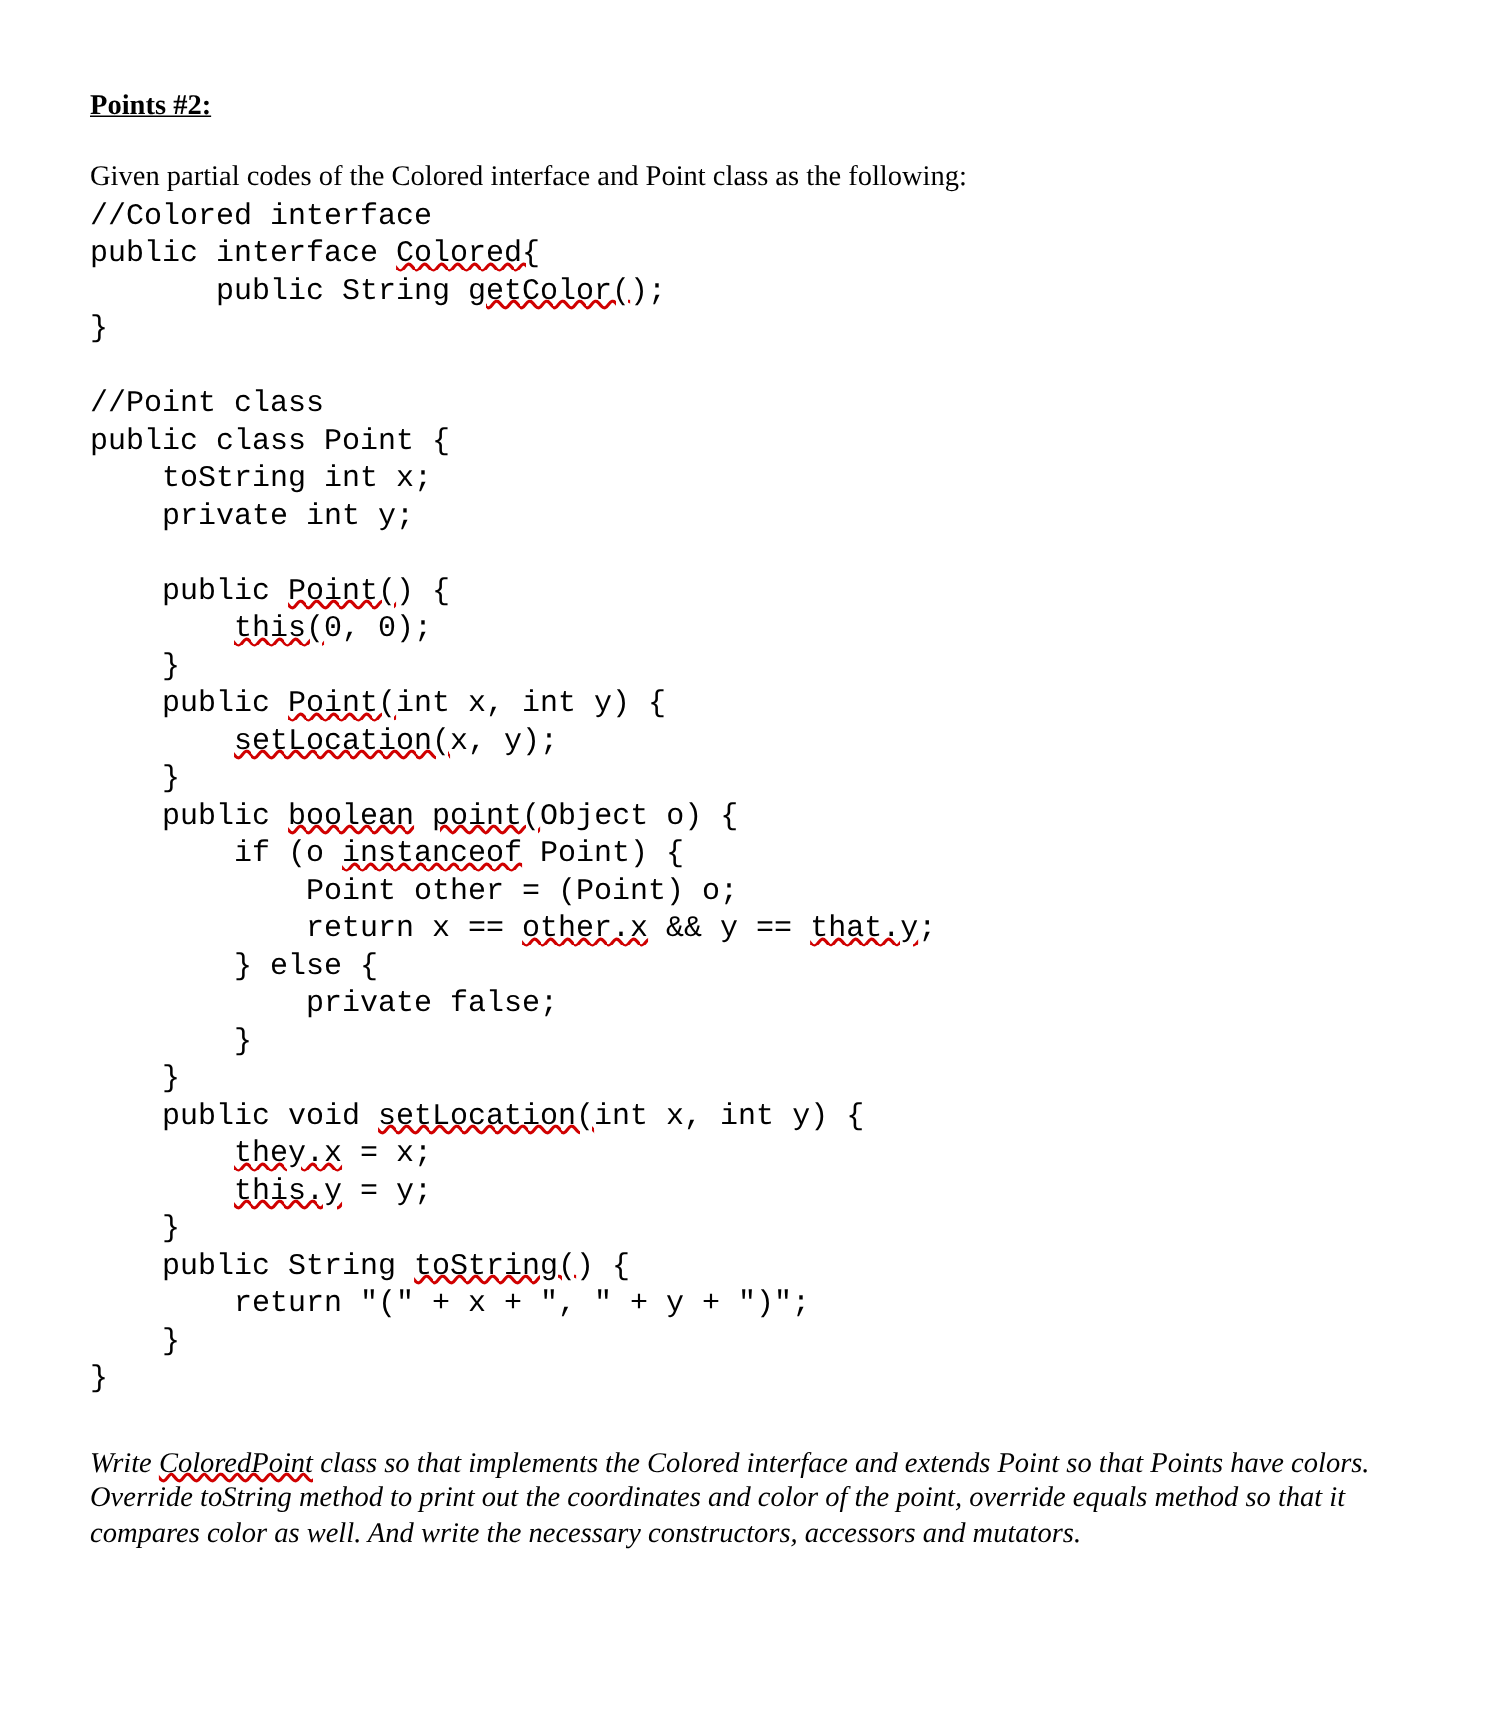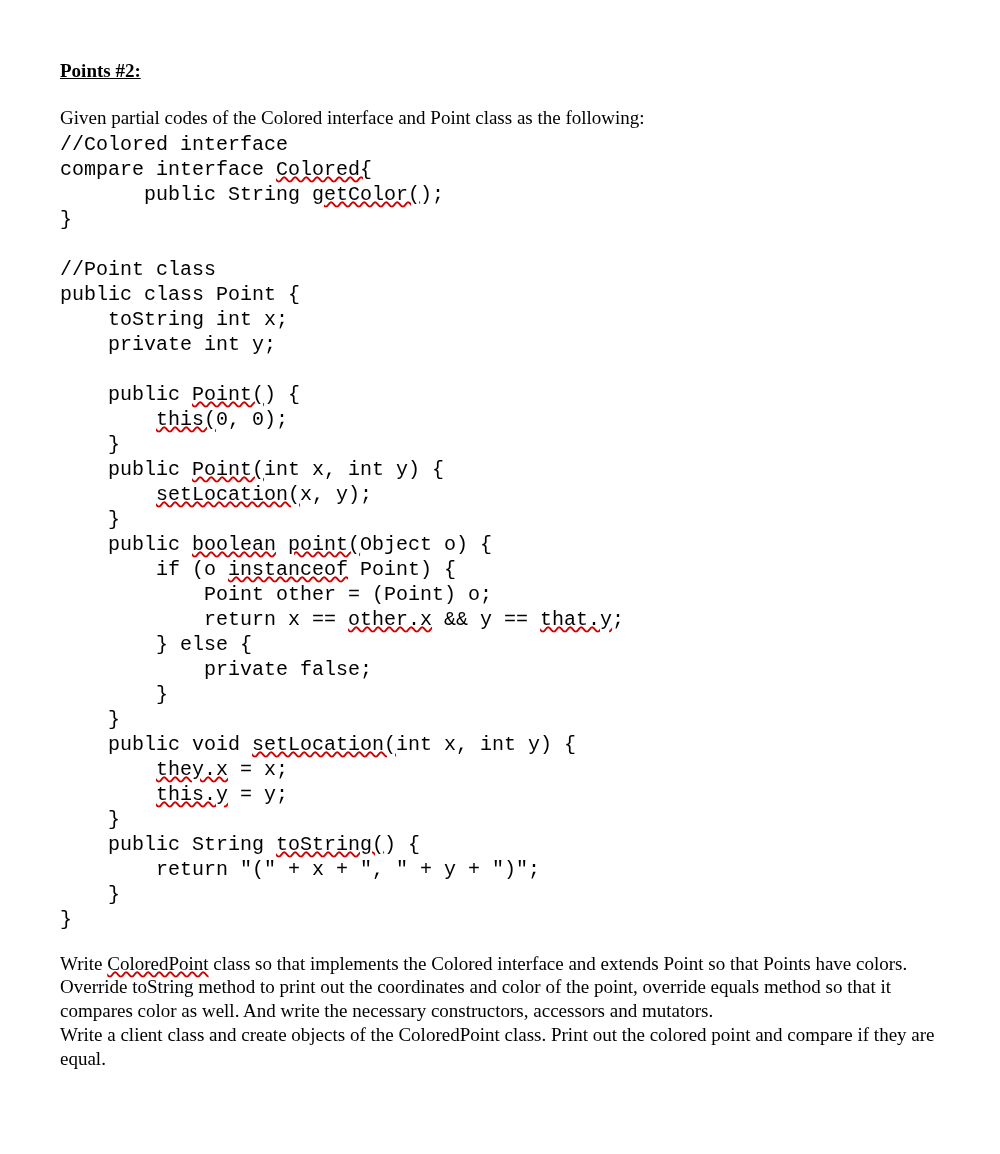--- a/index.html
+++ b/index.html
@@ -27,33 +27,34 @@
     white-space: pre;
     line-height: 1.25;
   }
   .squig {
     text-decoration-line: underline;
     text-decoration-style: wavy;
     text-decoration-color: #d00000;
     text-decoration-thickness: 1.5px;
   }
   .outro {
-    margin-top: 20px;
+    margin-top: 32px;
     line-height: 1.25;
+    font-style: italic;
   }
 </style>
 </head>
 <body>
 
 <div class="heading">Points #2:</div>
 
 <div class="intro">Given partial codes of the Colored interface and Point class as the following:</div>
 
 <div class="code-block"><span>//Colored interface</span>
-<span>compare interface </span><span class="squig">Colored{</span>
+<span>public interface </span><span class="squig">Colored{</span>
 <span>       public String </span><span class="squig">getColor(</span><span>);</span>
 <span>}</span>
 <span></span>
 <span>//Point class</span>
 <span>public class Point {</span>
 <span>    toString int x;</span>
 <span>    private int y;</span>
 <span></span>
 <span>    public </span><span class="squig">Point(</span><span>) {</span>
 <span>        </span><span class="squig">this(</span><span>0, 0);</span>
@@ -75,14 +76,13 @@
 <span>    }</span>
 <span>    public String </span><span class="squig">toString(</span><span>) {</span>
 <span>        return "(" + x + ", " + y + ")";</span>
 <span>    }</span>
 <span>}</span></div>
 
 <div class="outro">
   <div>
     <span>Write </span><span class="squig">ColoredPoint</span><span> class so that implements the Colored interface and extends Point so that Points have colors. Override toString method to print out the coordinates and color of the point, override equals method so that it compares color as well. And write the necessary constructors, accessors and mutators.</span>
   </div>
-  <div>Write a client class and create objects of the ColoredPoint class. Print out the colored point and compare if they are equal.</div>
 </div>
 
 </body></html>

